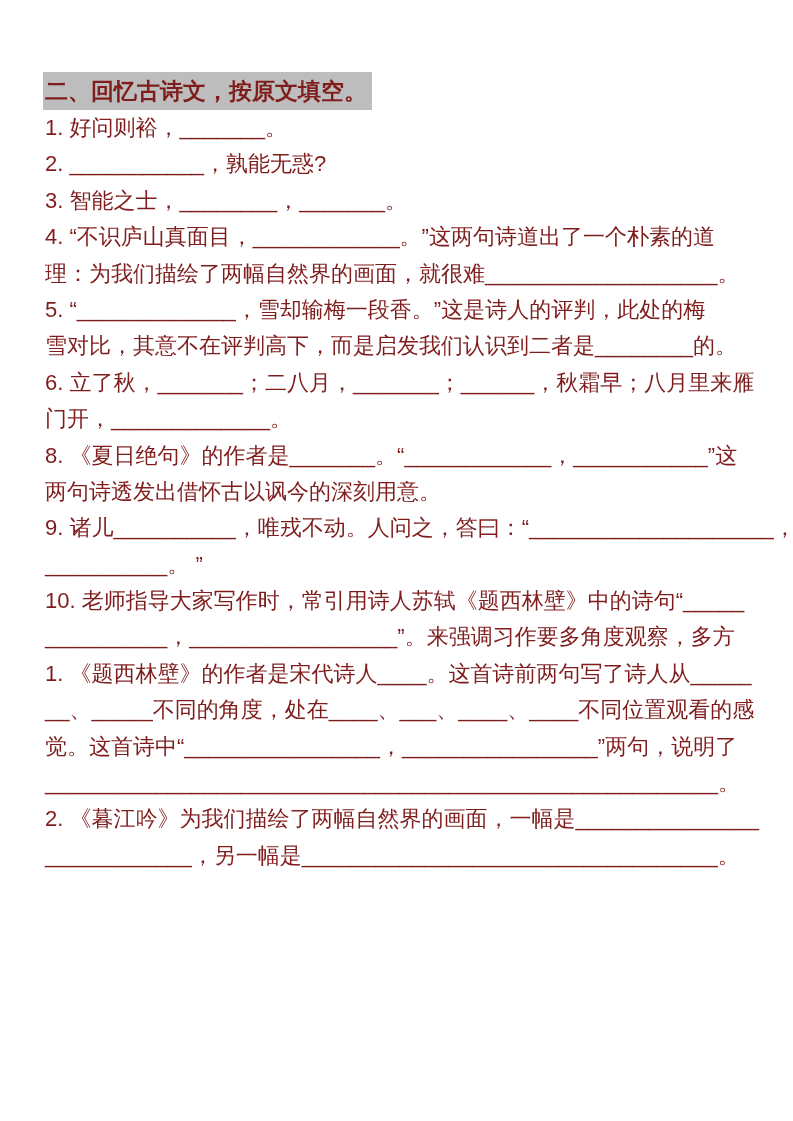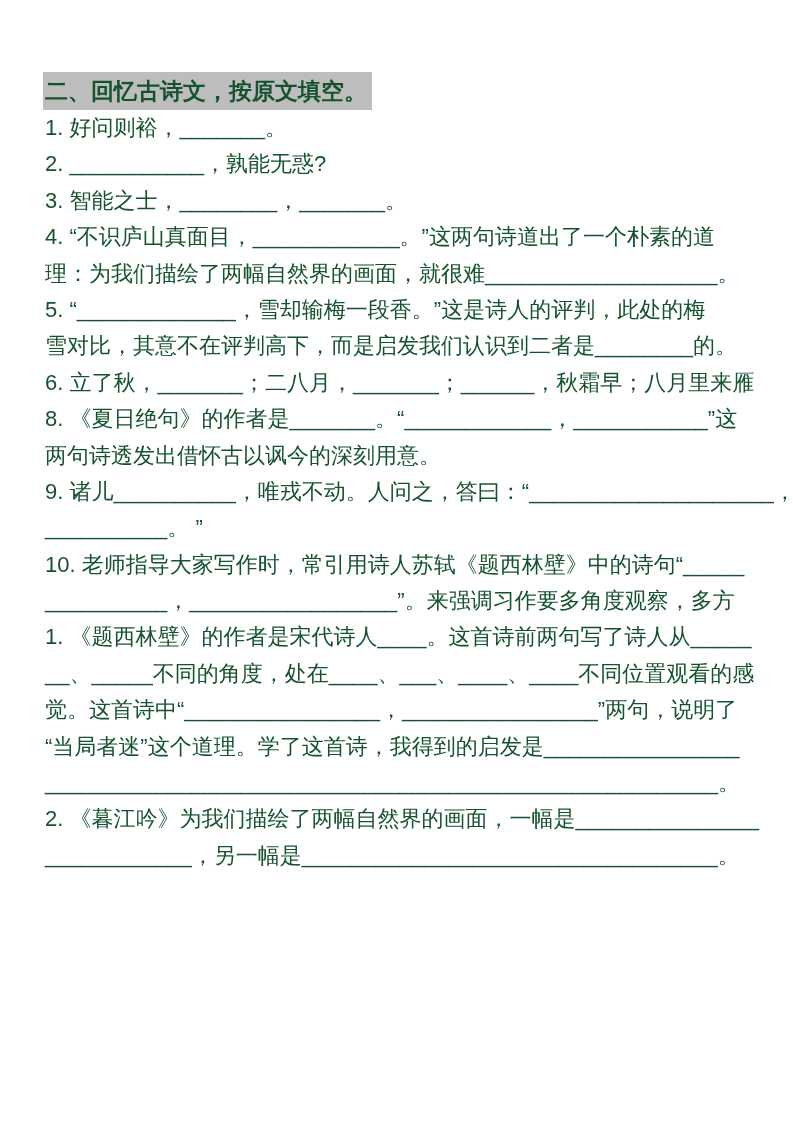--- a/index.html
+++ b/index.html
@@ -1,18 +1,18 @@
 <!DOCTYPE html>
 <html><head>
 <meta charset="utf-8">
 <style>
   html,body{margin:0;padding:0;background:#e8e8e8;}
   .page{
     width:793px;height:1121px;background:#ffffff;position:relative;
-    font-family:"Liberation Sans",sans-serif;color:#14532d;overflow:hidden;
+    font-family:"Liberation Sans",sans-serif;color:#7f1d1d;overflow:hidden;
     margin:0 auto;
   }
   .content{position:absolute;left:45px;top:72px;width:730px;}
   .line{
     font-size:22px;line-height:36.4px;height:36.4px;
     white-space:nowrap;font-weight:500;
   }
   .header-row{height:38px;line-height:38px;}
   .sec-header{
     display:inline-block;background:#bdbdbd;font-weight:700;
@@ -28,30 +28,30 @@
     <div class="line header-row"><span class="sec-header">二、回忆古诗文，按原文填空。</span></div>
 
     <div class="line">1. 好问则裕，_______。</div>
     <div class="line">2. ___________，孰能无惑?</div>
     <div class="line">3. 智能之士，________，_______。</div>
     <div class="line">4. “不识庐山真面目，____________。”这两句诗道出了一个朴素的道</div>
     <div class="line">理：为我们描绘了两幅自然界的画面，就很难___________________。</div>
     <div class="line">5. “_____________，雪却输梅一段香。”这是诗人的评判，此处的梅</div>
     <div class="line">雪对比，其意不在评判高下，而是启发我们认识到二者是________的。</div>
     <div class="line">6. 立了秋，_______；二八月，_______；______，秋霜早；八月里来雁</div>
+    <div class="line">门开，_____________。</div>
     <div class="line">8. 《夏日绝句》的作者是_______。“____________，___________”这</div>
     <div class="line">两句诗透发出借怀古以讽今的深刻用意。</div>
     <div class="line">9. 诸儿__________，唯戎不动。人问之，答曰：“____________________，</div>
     <div class="line">__________。 ”</div>
     <div class="line">10. 老师指导大家写作时，常引用诗人苏轼《题西林壁》中的诗句“_____</div>
     <div class="line">__________，_________________”。来强调习作要多角度观察，多方</div>
 
 
     <div class="line">1. 《题西林壁》的作者是宋代诗人____。这首诗前两句写了诗人从_____</div>
     <div class="line">__、_____不同的角度，处在____、___、____、____不同位置观看的感</div>
     <div class="line">觉。这首诗中“________________，________________”两句，说明了</div>
-    <div class="line">“当局者迷”这个道理。学了这首诗，我得到的启发是________________</div>
     <div class="line">_______________________________________________________。</div>
     <div class="line">2. 《暮江吟》为我们描绘了两幅自然界的画面，一幅是_______________</div>
     <div class="line">____________，另一幅是__________________________________。</div>
 
   </div>
 </div>
 
 </body></html>

